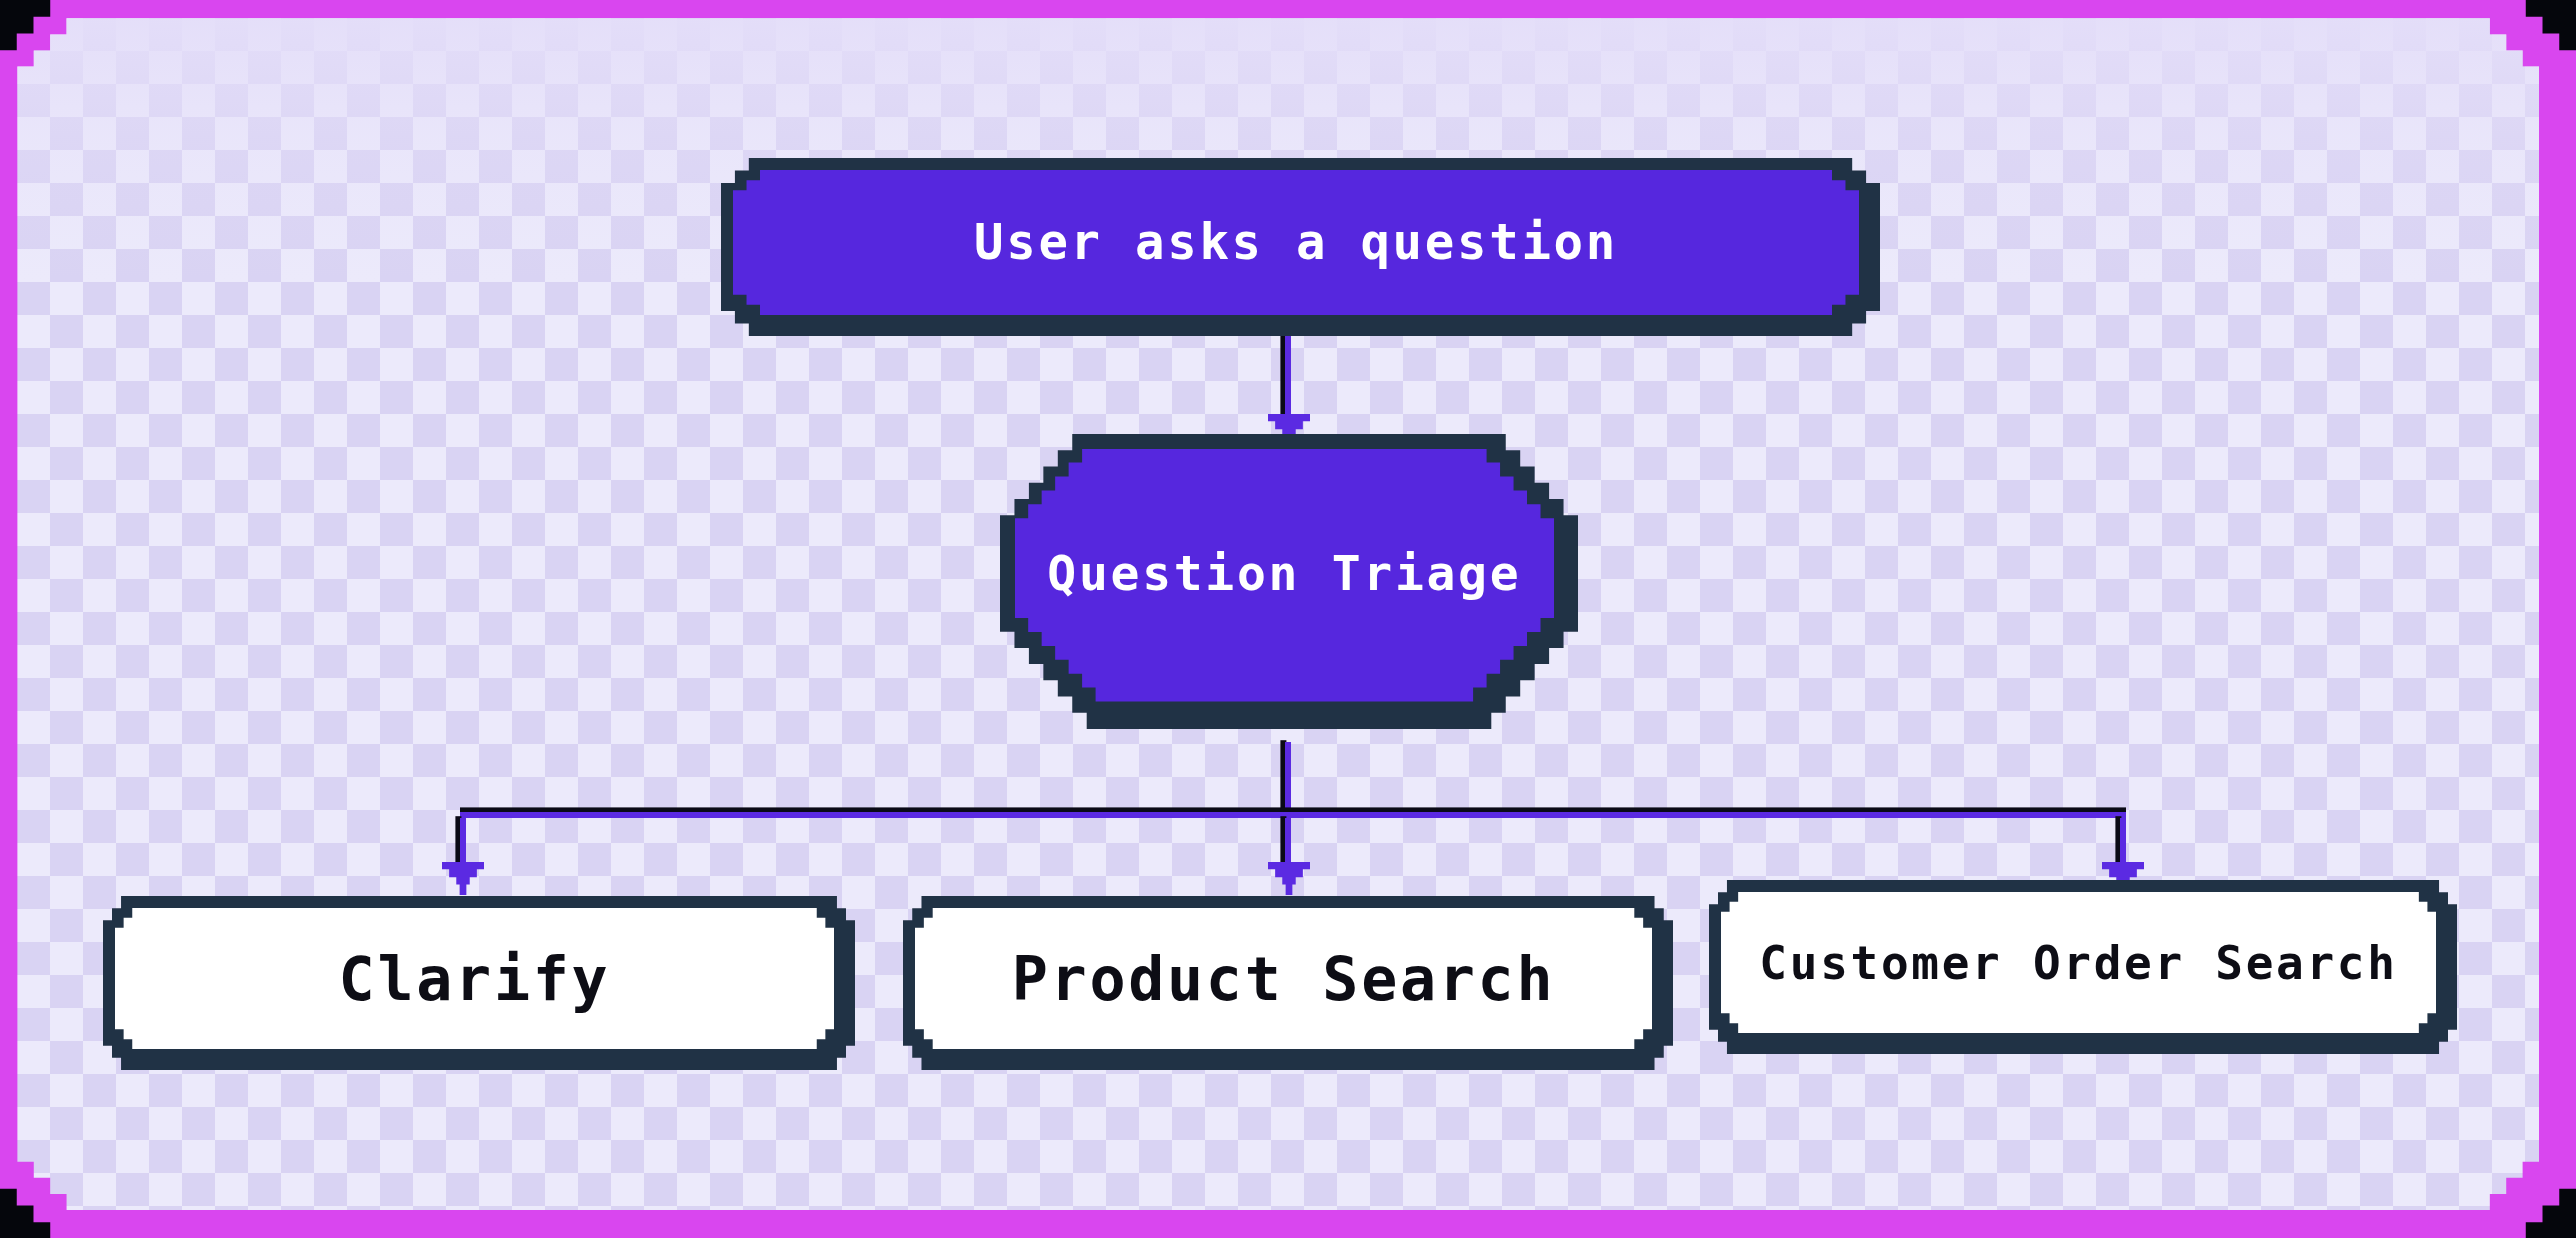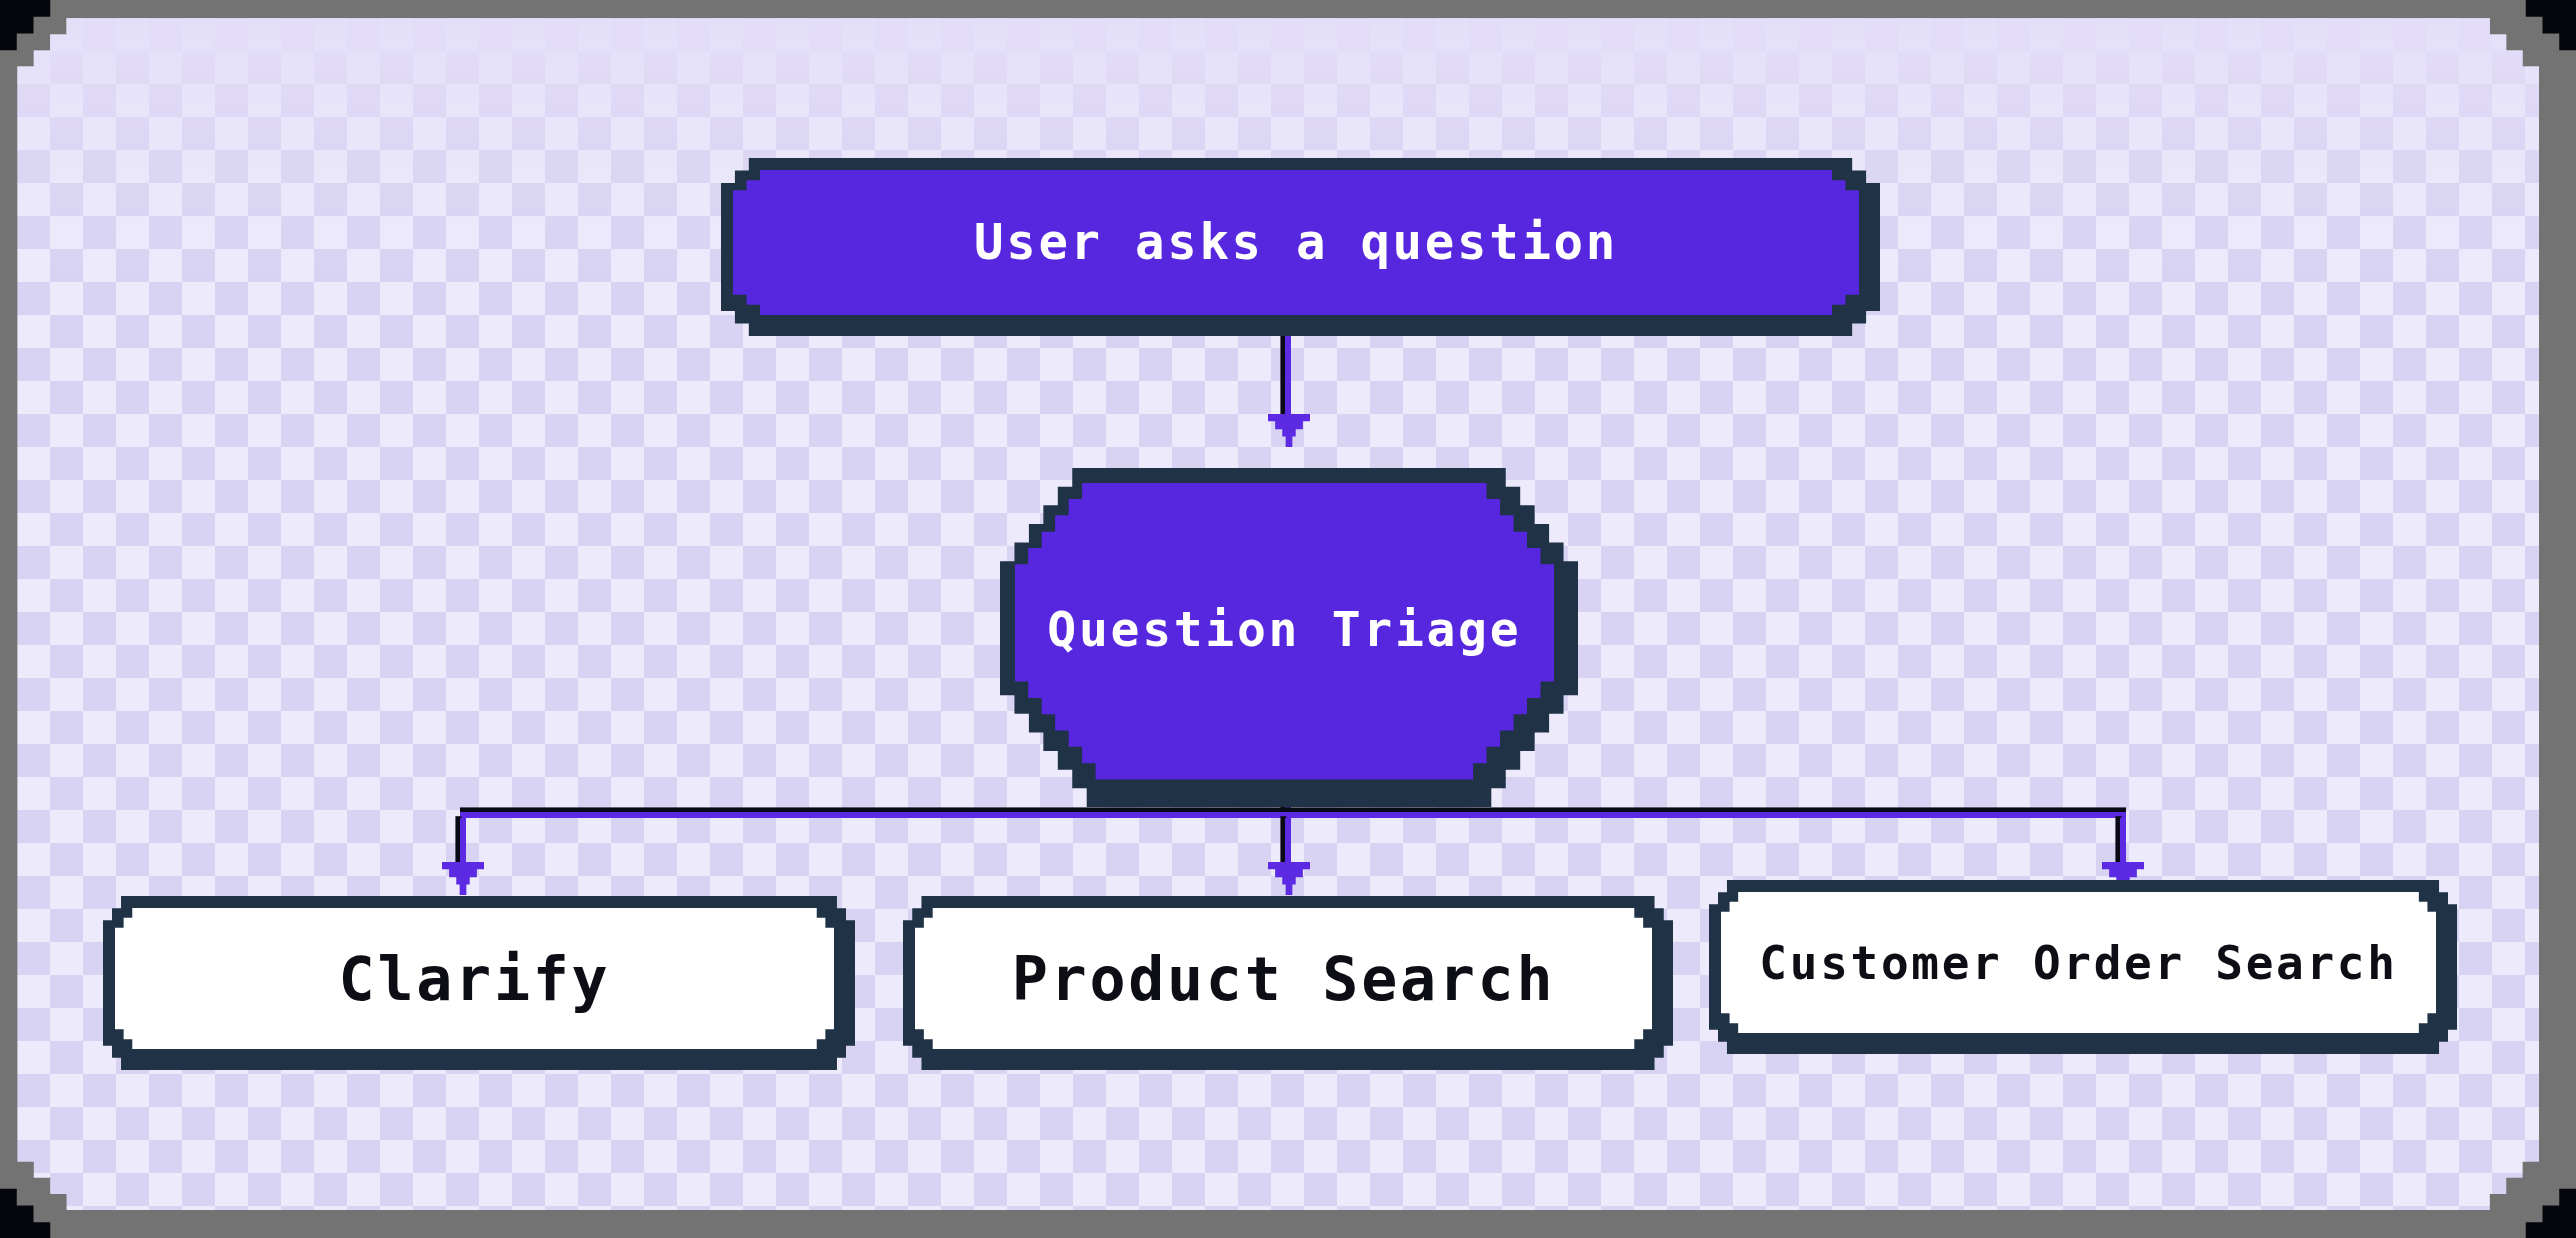--- a/index.html
+++ b/index.html
@@ -6,21 +6,21 @@
   body{
     width:2576px;height:1239px;
     background:#05060c;
     font-family:"DejaVu Sans Mono","Liberation Mono",monospace;
     overflow:hidden;position:relative;
   }
 
   
   .frame{
     position:absolute;inset:0;
-    background:#737373;
+    background:#d946ef;
     clip-path:polygon(
       1.95% 0%,98.05% 0%,98.05% 1.35%,98.7% 1.35%,98.7% 2.7%,99.35% 2.7%,99.35% 4.05%,100% 4.05%,
       100% 95.95%,99.35% 95.95%,99.35% 97.3%,98.7% 97.3%,98.7% 98.65%,98.05% 98.65%,98.05% 100%,
       1.95% 100%,1.95% 98.65%,1.3% 98.65%,1.3% 97.3%,0.65% 97.3%,0.65% 95.95%,0% 95.95%,
       0% 4.05%,0.65% 4.05%,0.65% 2.7%,1.3% 2.7%,1.3% 1.35%,1.95% 1.35%);
   }
   .canvas{
     position:absolute;top:18.3px;left:17.4px;right:37px;bottom:29px;
     background:
       linear-gradient(180deg, rgba(228,222,249,0.95) 0%, rgba(228,222,249,0.35) 10%, rgba(228,222,249,0) 22%),
@@ -106,21 +106,21 @@
 
   <div class="vline" style="left:2120px;top:818px;height:48px;"></div>
   <div class="arrowhead" style="left:2102px;top:862px;"></div>
 
   <div class="node" style="left:721px;top:158px;width:1159px;height:178px;">
     <div class="shell px-rect"></div>
     <div class="fill purple px-rect"></div>
     <div class="label on-purple">User asks a question</div>
   </div>
 
-  <div class="node oct" style="left:1000px;top:468px;width:578px;height:339px;">
+  <div class="node oct" style="left:1000px;top:434px;width:578px;height:295px;">
     <div class="shell px-oct" style="position:absolute;inset:0;"></div>
     <div class="fill purple px-oct"></div>
     <div class="label on-purple" style="font-size:48px;display:flex;align-items:center;justify-content:center;">Question Triage</div>
   </div>
 
   <div class="node" style="left:103px;top:896px;width:752px;height:174px;">
     <div class="shell px-rect"></div>
     <div class="fill white px-rect"></div>
     <div class="label on-white">Clarify</div>
   </div>

